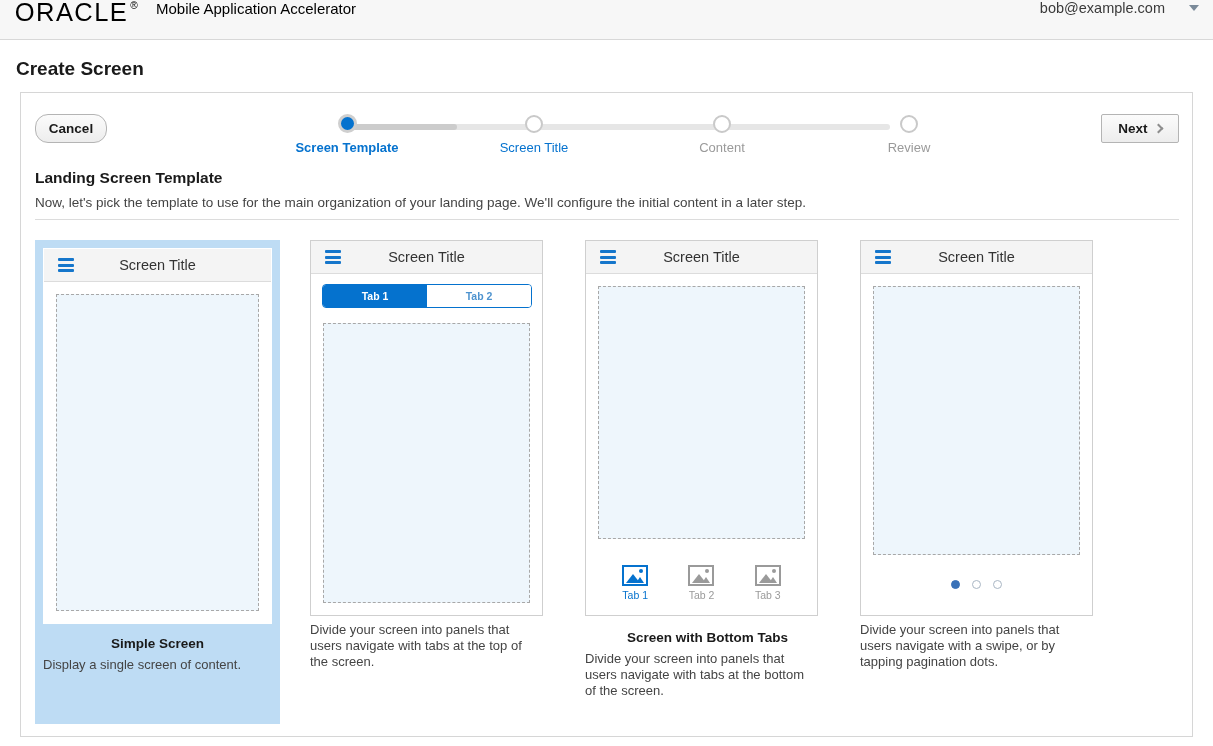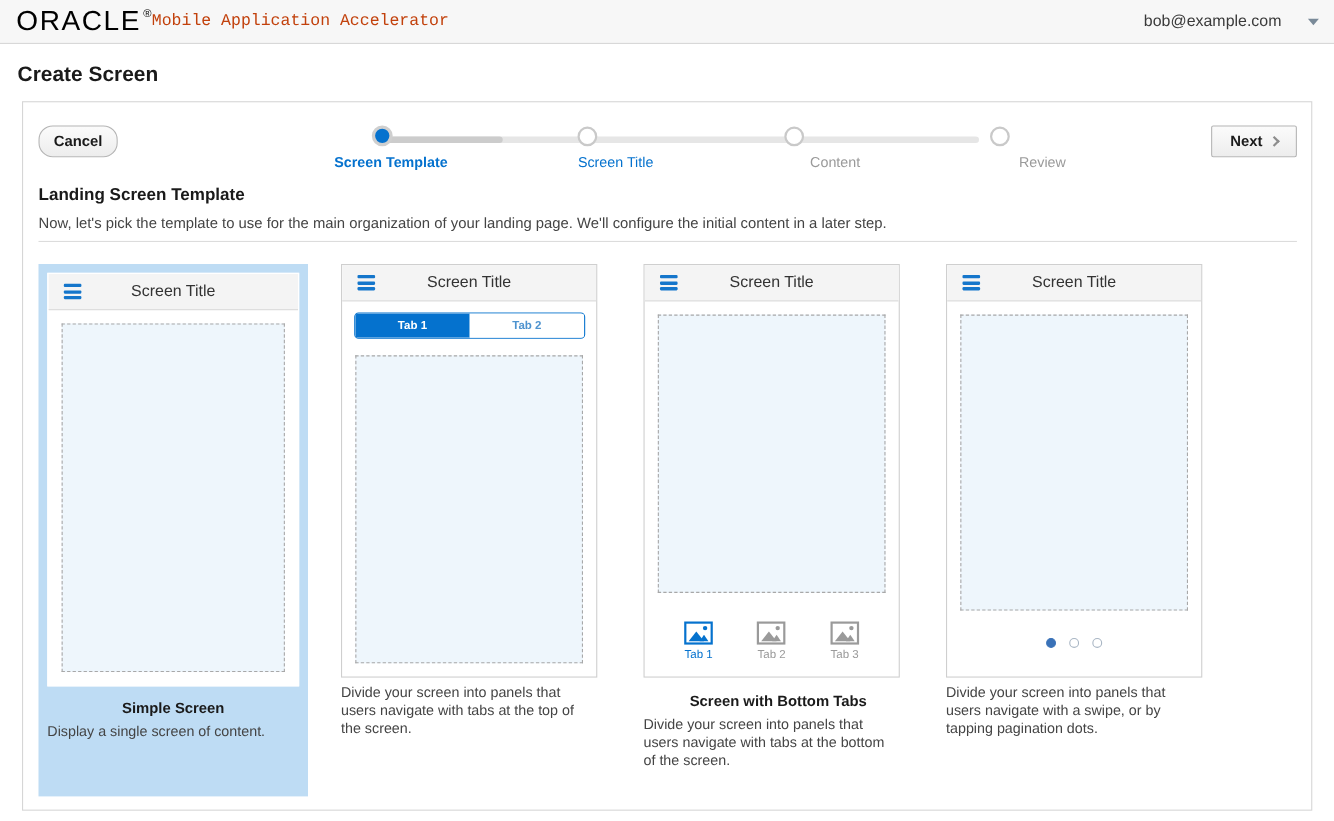--- a/index.html
+++ b/index.html
@@ -10,40 +10,40 @@
     font-family: "Liberation Sans", sans-serif;
     overflow: hidden;
   }
 
   
   .topbar {
     position: absolute; left: 0; top: 0;
     width: 1213px; height: 40px;
     background: #f7f7f7;
     border-bottom: 1px solid #d8d8d8;
-    display: flex; align-items: center;
+    display: flex; align-items: flex-start;
   }
   .oracle-logo {
     margin-left: 16px;
     display: flex; align-items: flex-start;
     font-family: "Liberation Sans", sans-serif;
     font-size: 25px;
     font-weight: 400;
     letter-spacing: 1.4px;
     color: #000000;
     line-height: 1;
     transform: scaleX(1.02);
   }
   .oracle-logo .reg {
     font-size: 10px; line-height: 1; margin-left: 2px; margin-top: 1px;
   }
   .app-name {
+    margin-left: 18px;
     font-size: 15px;
-    color: #c2410c;
-    font-family: Liberation Mono, monospace;
+    color: #000000;
   }
   .topbar-right {
     margin-left: auto; margin-right: 14px;
     display: flex; align-items: center; gap: 24px;
     font-size: 14.5px; color: #3a3a3a;
   }
   .caret-down {
     width: 0; height: 0;
     border-left: 5px solid transparent;
     border-right: 5px solid transparent;
@@ -98,21 +98,21 @@
     background: #e6e6e6; border-radius: 3px;
   }
   .stepper-progress {
     position: absolute; left: 26px; top: 11px;
     width: 110px; height: 6px;
     background: #cccccc; border-radius: 3px;
   }
   .step {
     position: absolute; top: 0;
     width: 120px; margin-left: -60px;
-    text-align: right;
+    text-align: center;
   }
   .step-dot {
     width: 18px; height: 18px; border-radius: 50%;
     margin: 2px auto 0;
     background: #ffffff;
     border: 2px solid #c9c9c9;
   }
   .step.current .step-dot {
     background: #0572ce;
     border: 3px solid #cfcfcf;

